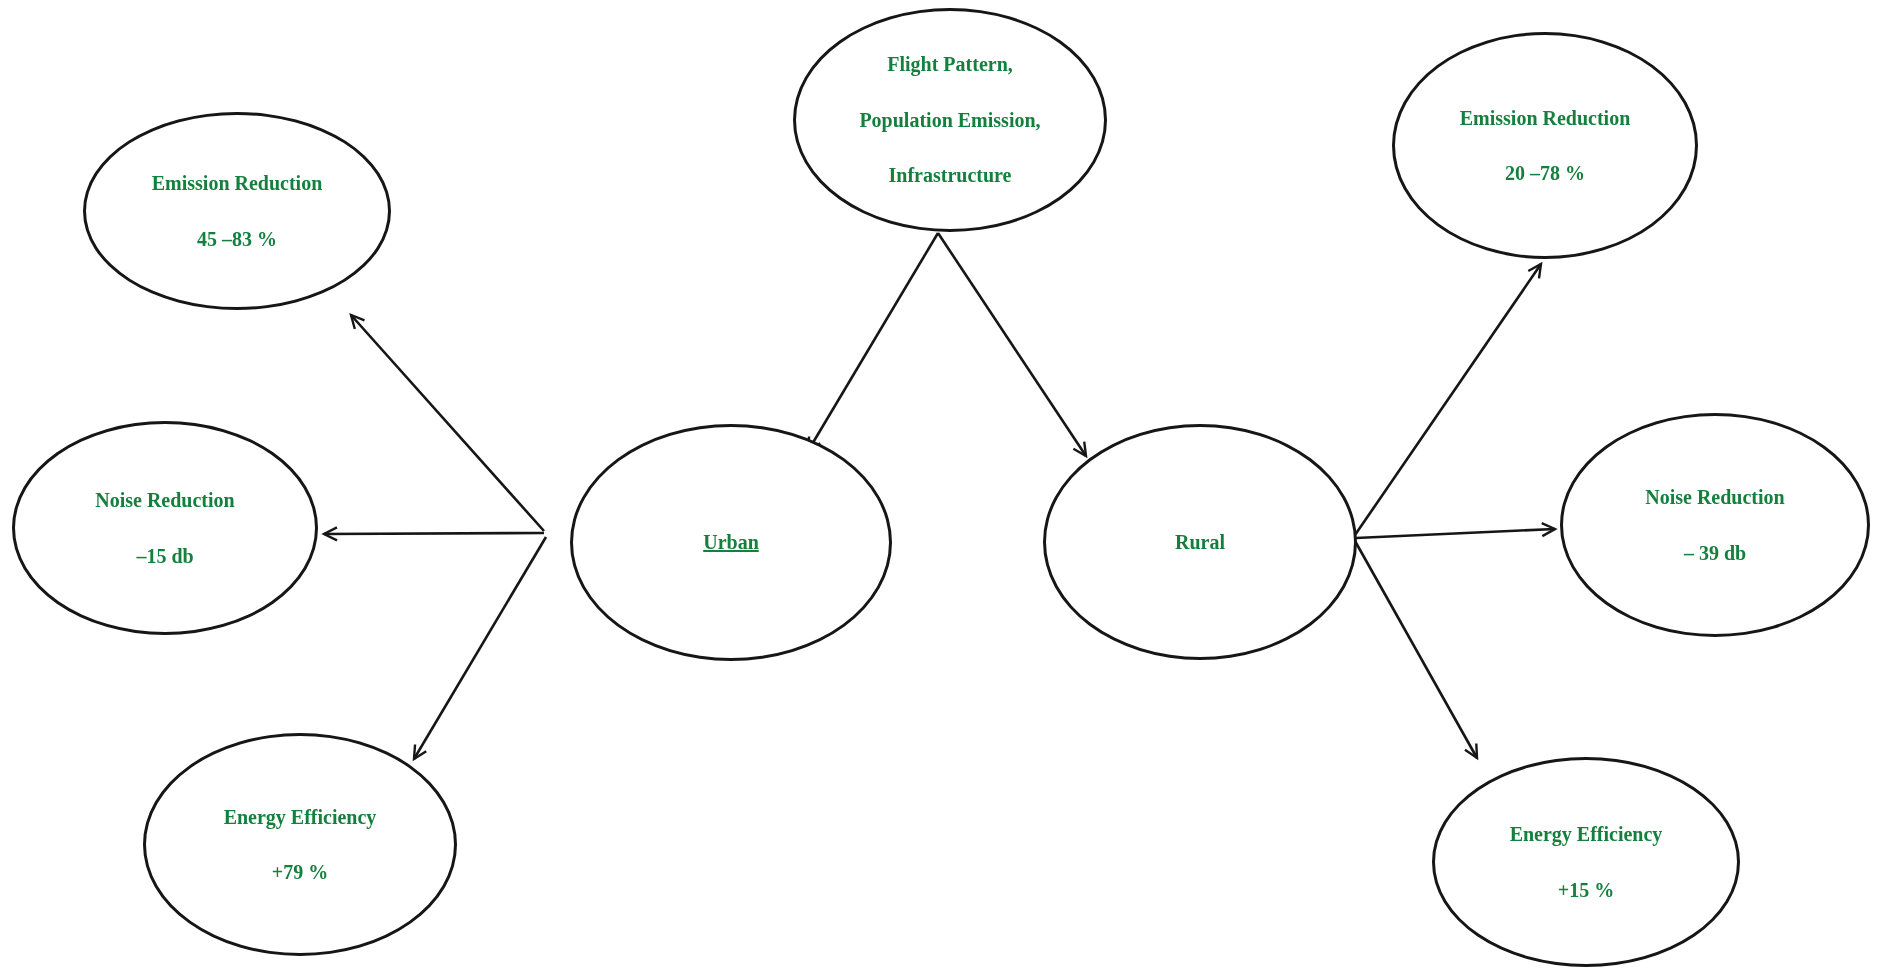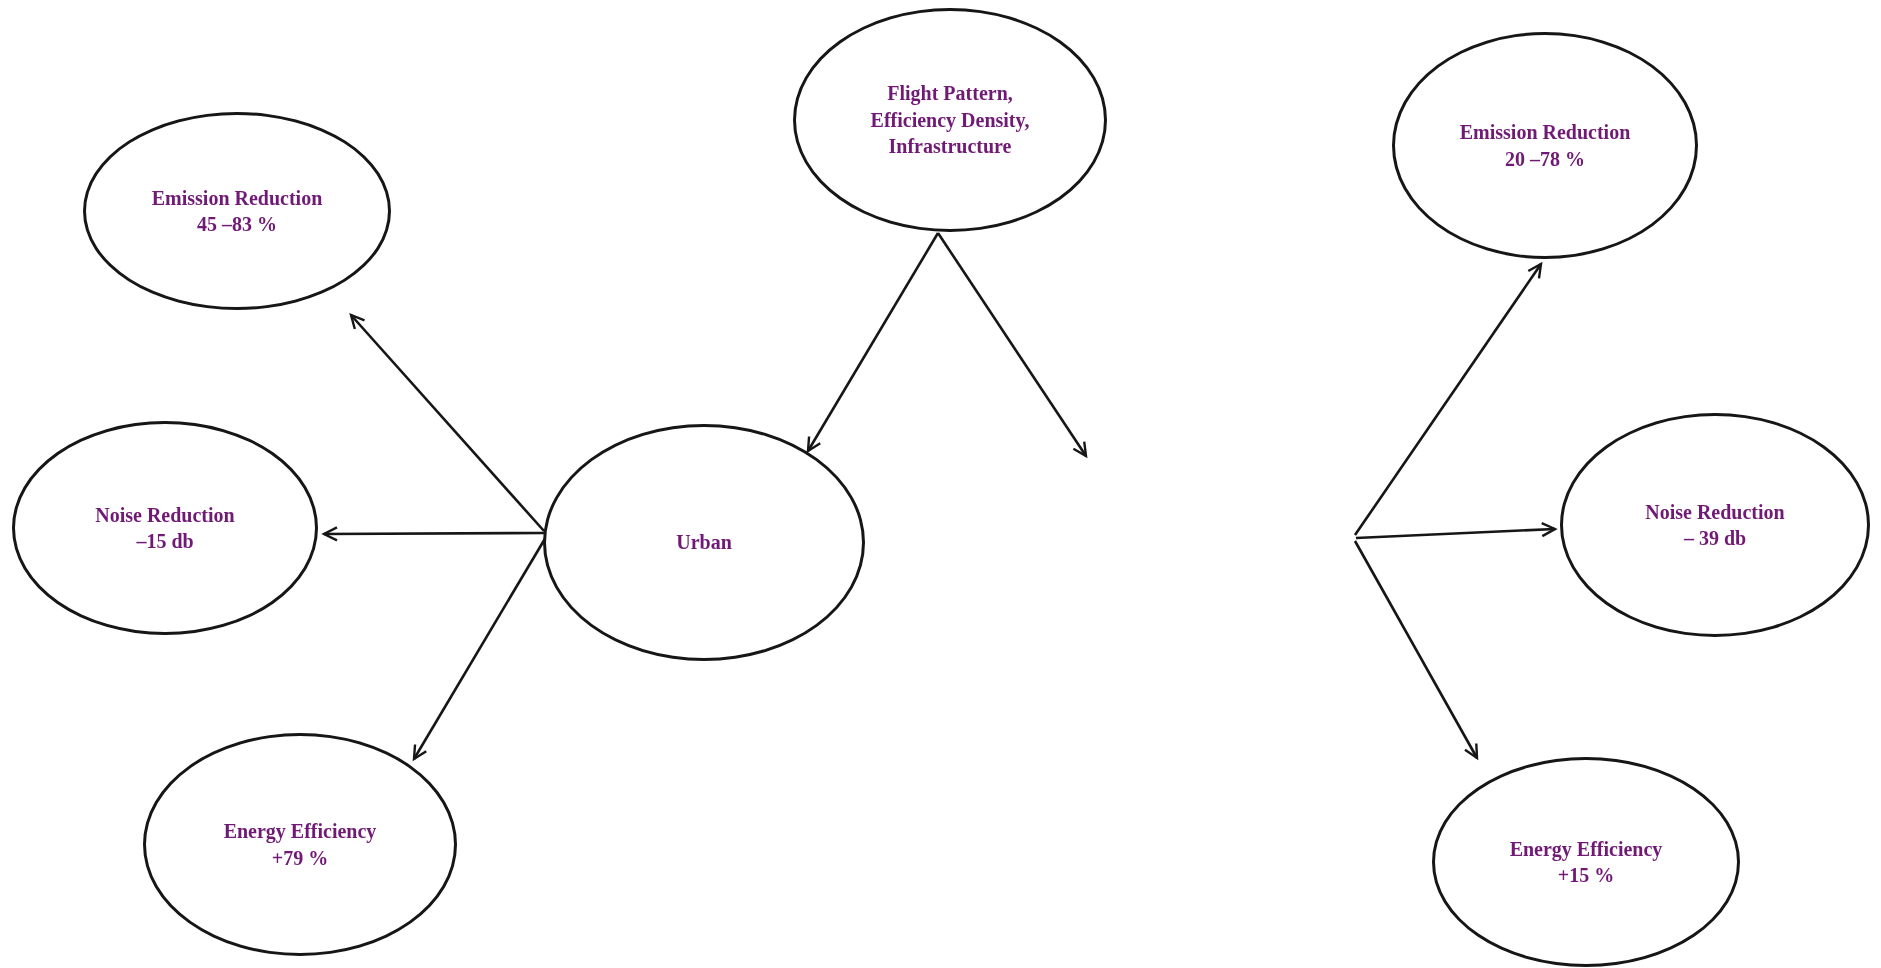--- a/index.html
+++ b/index.html
@@ -15,45 +15,46 @@
     position: absolute;
     box-sizing: border-box;
     border: 3px solid #161616;
     border-radius: 50%;
     background: #ffffff;
     display: flex;
     flex-direction: column;
     align-items: center;
     justify-content: center;
     text-align: center;
-    color: #701a75;
+    color: #15803d;
     font-weight: bold;
     font-size: 20px;
     line-height: 1.32;
     z-index: 2;
+    gap: 29px;
   }
   .node span { display: block; white-space: nowrap; }
   #arrows {
     position: absolute;
     left: 0; top: 0;
     width: 1881px; height: 968px;
     z-index: 1;
   }
   #arrows line {
     stroke: #161616;
     stroke-width: 2.6;
     fill: none;
   }
 
   
   #node-flight          { left: 793px;  top: 8px;   width: 314px; height: 224px; }
   #node-emission-urban  { left: 83px;   top: 112px; width: 308px; height: 198px; }
   #node-noise-urban     { left: 12px;   top: 421px; width: 306px; height: 214px; }
   #node-energy-urban    { left: 143px;  top: 733px; width: 314px; height: 223px; }
-  #node-urban           { left: 543px;  top: 424px; width: 322px; height: 237px; }
+  #node-urban           { left: 570px;  top: 424px; width: 322px; height: 237px; text-decoration: underline; }
   #node-rural           { left: 1043px; top: 424px; width: 314px; height: 236px; }
   #node-emission-rural  { left: 1392px; top: 32px;  width: 306px; height: 227px; }
   #node-noise-rural     { left: 1560px; top: 413px; width: 310px; height: 224px; }
   #node-energy-rural    { left: 1432px; top: 757px; width: 308px; height: 210px; }
 </style>
 </head>
 <body>
 
 <div id="stage">
 
@@ -68,21 +69,21 @@
     <line x1="544" y1="531" x2="351" y2="315" marker-end="url(#arrowhead)"></line>
     <line x1="544" y1="533" x2="324" y2="534" marker-end="url(#arrowhead)"></line>
     <line x1="546" y1="537" x2="414" y2="759" marker-end="url(#arrowhead)"></line>
     <line x1="1355" y1="535" x2="1541" y2="264" marker-end="url(#arrowhead)"></line>
     <line x1="1356" y1="538" x2="1555" y2="529" marker-end="url(#arrowhead)"></line>
     <line x1="1355" y1="541" x2="1477" y2="758" marker-end="url(#arrowhead)"></line>
   </svg>
 
   <div class="node" id="node-flight">
     <span>Flight Pattern,</span>
-    <span>Efficiency Density,</span>
+    <span>Population Emission,</span>
     <span>Infrastructure</span>
   </div>
 
   <div class="node" id="node-emission-urban">
     <span>Emission Reduction</span>
     <span>45 –83 %</span>
   </div>
 
   <div class="node" id="node-noise-urban">
     <span>Noise Reduction</span>
@@ -91,20 +92,23 @@
 
   <div class="node" id="node-energy-urban">
     <span>Energy Efficiency</span>
     <span>+79 %</span>
   </div>
 
   <div class="node" id="node-urban">
     <span>Urban</span>
   </div>
 
+  <div class="node" id="node-rural">
+    <span>Rural</span>
+  </div>
 
   <div class="node" id="node-emission-rural">
     <span>Emission Reduction</span>
     <span>20 –78 %</span>
   </div>
 
   <div class="node" id="node-noise-rural">
     <span>Noise Reduction</span>
     <span>– 39 db</span>
   </div>

